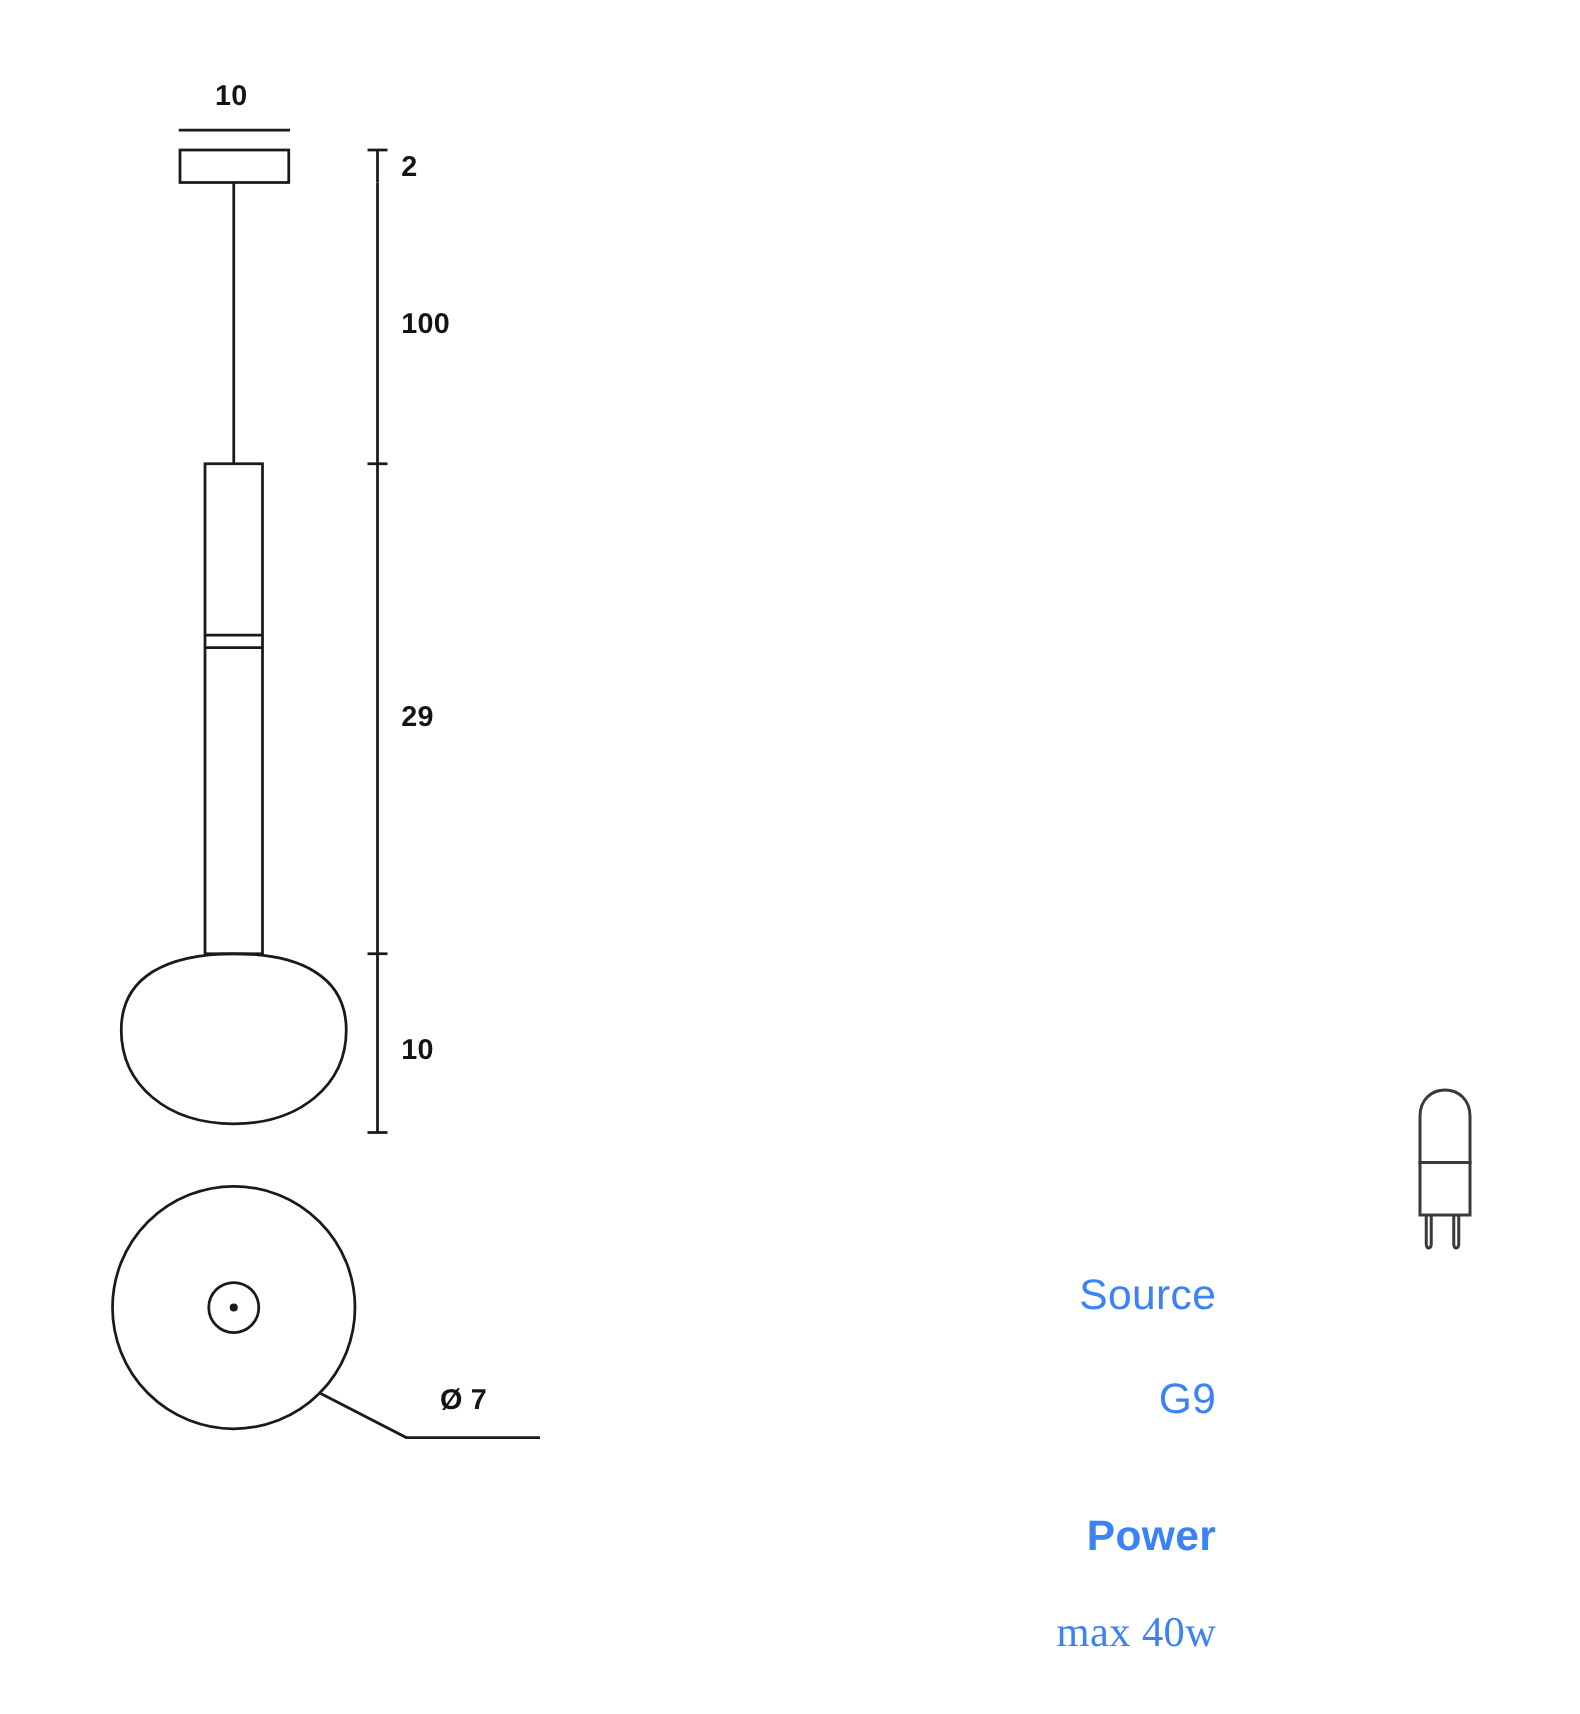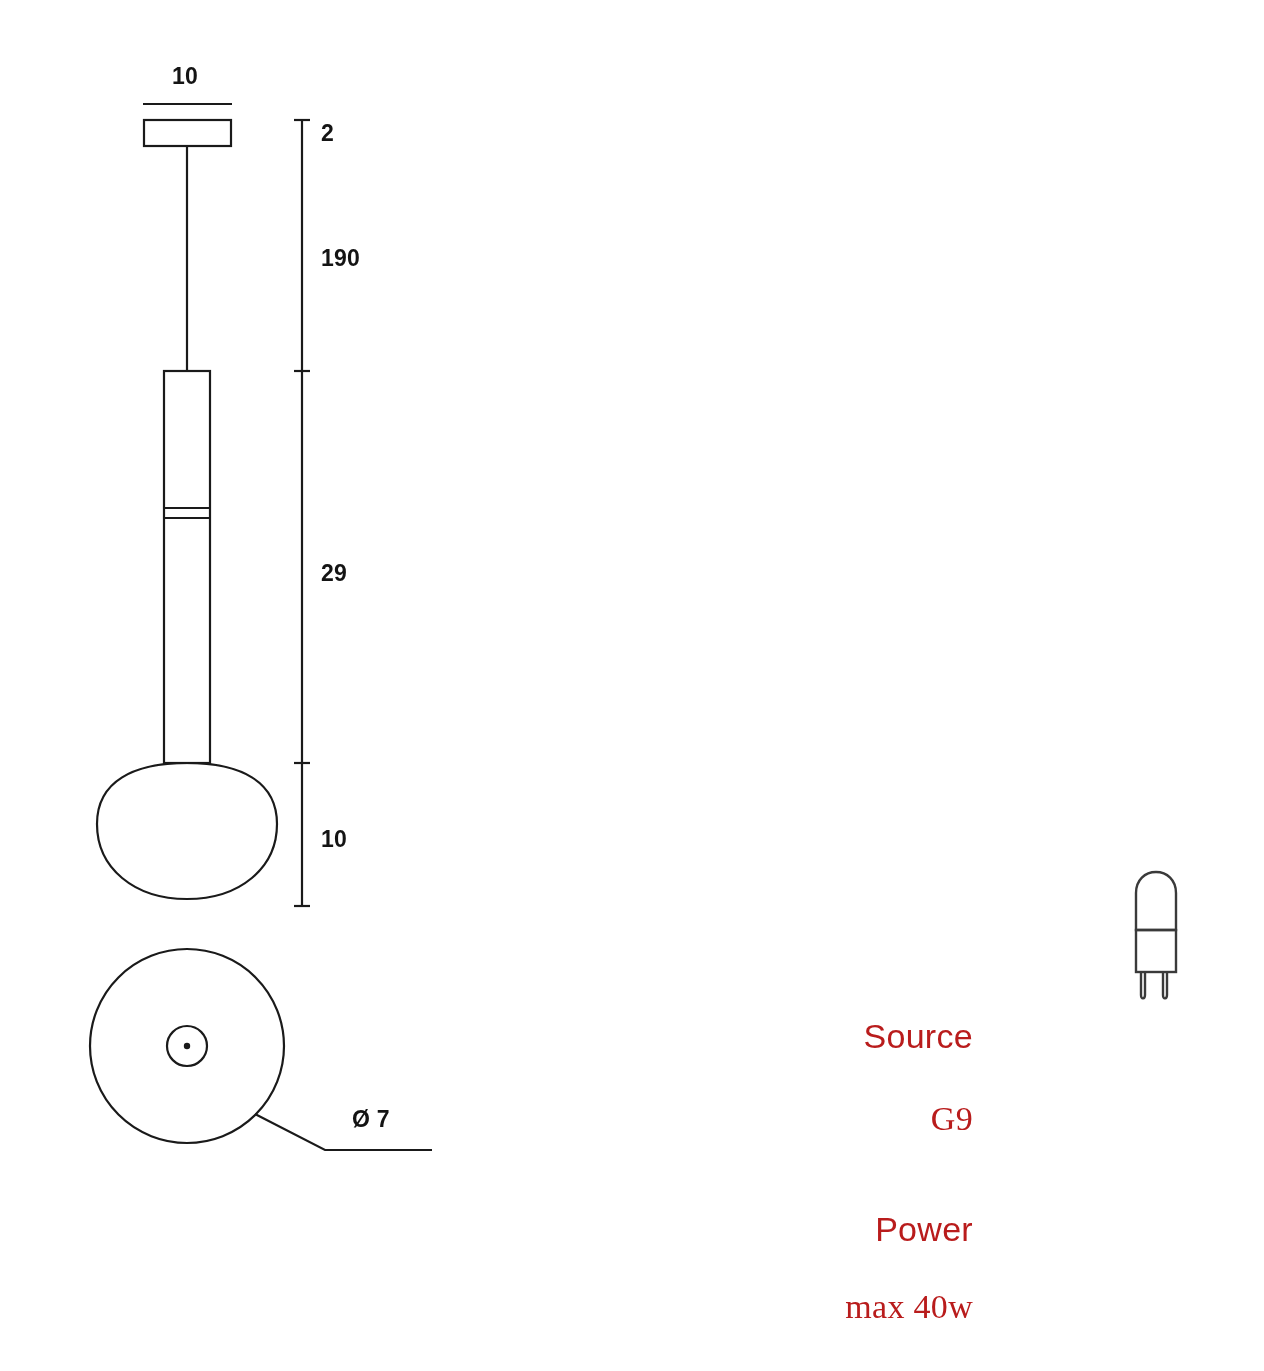--- a/index.html
+++ b/index.html
@@ -29,21 +29,21 @@
     font-weight: 700;
     color: #141414;
     white-space: nowrap;
     letter-spacing: 0.2px;
   }
   .spec-label {
     position: absolute;
     font-family: "Liberation Sans", sans-serif;
     font-size: 34px;
     font-weight: 400;
-    color: #b91c1c;
+    color: #3b82f6;
     white-space: nowrap;
     text-align: right;
     letter-spacing: 0.3px;
   }
   .spec-right {
     right: 88px;
   }
 </style>
 </head>
 <body>
@@ -93,29 +93,29 @@
       <path d="M 1145 972 L 1145 995 C 1145 999 1141 1000 1141 995 L 1141 972"></path>
       <path d="M 1167 972 L 1167 995 C 1167 999 1163 1000 1163 995 L 1163 972"></path>
     </g>
 
   </svg>
 
   <div class="dim-label" style="left:172px; top:63px;">10</div>
 
   <div class="dim-label" style="left:321px; top:120px;">2</div>
 
-  <div class="dim-label" style="left:321px; top:245px;">190</div>
+  <div class="dim-label" style="left:321px; top:245px;">100</div>
 
   <div class="dim-label" style="left:321px; top:528px;margin-top:32px;">29</div>
 
   <div class="dim-label" style="left:321px; top:826px;">10</div>
 
   <div class="dim-label" style="left:352px; top:1106px;">Ø 7</div>
 
   <div class="spec-label spec-right" style="top:1017px;">Source</div>
 
-  <div class="spec-label spec-right" style="top:1100px;font-family:Liberation Serif, serif;">G9</div>
+  <div class="spec-label spec-right" style="top:1100px;">G9</div>
 
-  <div class="spec-label spec-right" style="top:1210px;">Power</div>
+  <div class="spec-label spec-right" style="top:1210px;font-weight:bold;">Power</div>
 
   <div class="spec-label spec-right" style="top:1288px;font-family:Liberation Serif, serif;">max 40w</div>
 
 </div>
 
 </body></html>

